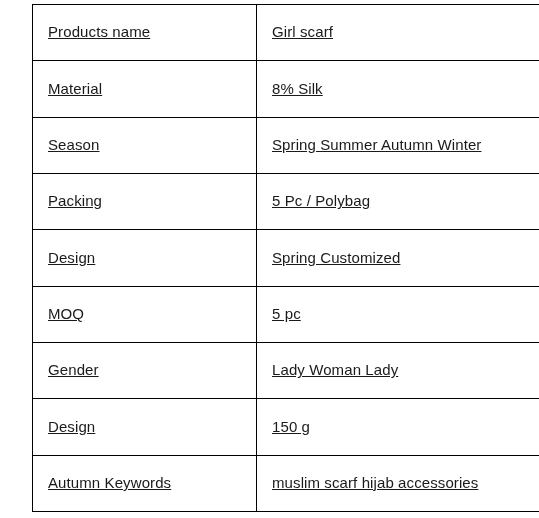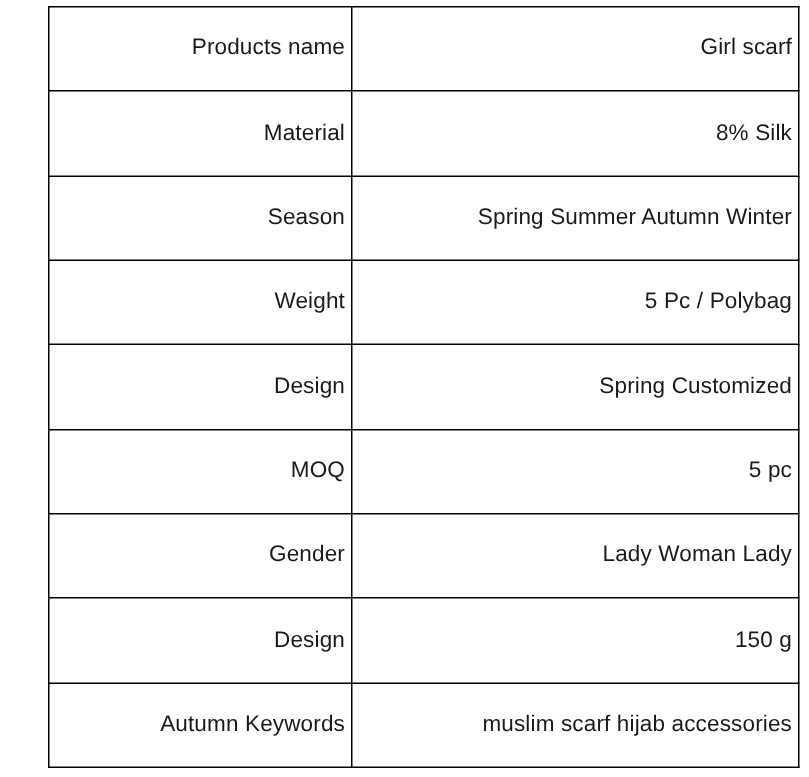--- a/index.html
+++ b/index.html
@@ -22,28 +22,29 @@
     height: 508px;
   }
   table.spec-table {
     width: 482px;
     height: 508px;
     border-collapse: collapse;
     table-layout: fixed;
   }
   table.spec-table td {
     border: 1px solid #000000;
-    text-align: right;
+    text-align: left;
     vertical-align: middle;
     font-size: 15px;
     line-height: 1.25;
     letter-spacing: 0.1px;
     color: #1a1a1a;
-    padding: 0 4px;
+    padding: 0 15px;
     white-space: nowrap;
+    text-decoration: underline;
   }
   td.attr-cell {
     width: 193px;
   }
   td.value-cell {
     width: 289px;
   }
 </style>
 </head>
 <body>
@@ -61,21 +62,21 @@
         <td class="attr-cell">Material</td>
         <td class="value-cell">8% Silk</td>
       </tr>
 
       <tr>
         <td class="attr-cell">Season</td>
         <td class="value-cell">Spring Summer Autumn Winter</td>
       </tr>
 
       <tr>
-        <td class="attr-cell">Weight</td>
+        <td class="attr-cell">Packing</td>
         <td class="value-cell">5 Pc / Polybag</td>
       </tr>
 
 
       <tr>
         <td class="attr-cell">Design</td>
         <td class="value-cell">Spring Customized</td>
       </tr>
 
 

